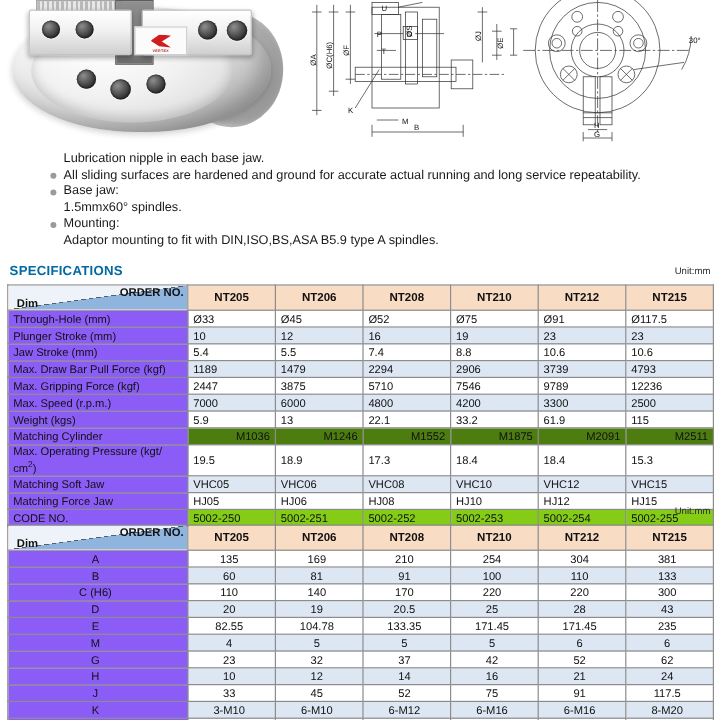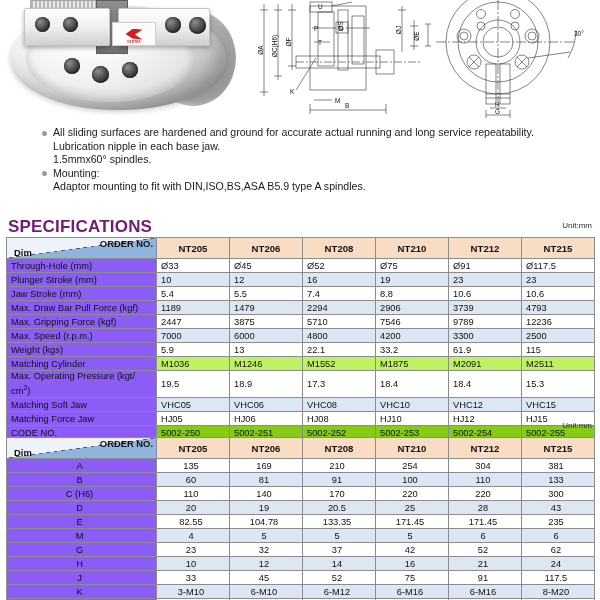--- a/index.html
+++ b/index.html
@@ -77,21 +77,21 @@
     background:#9a9a9a;margin:4.5px 6px 0 0;
   }
   .feat-text{flex:1 1 auto;}
   .feat-sub{padding-left:53px;}
 
   
   .section{position:absolute;left:6px;width:588px;}
   .sec-specs{top:218px;}
   .sec-dims{top:418px;}
   .sec-title{
-    font-size:17px;font-weight:bold;letter-spacing:.2px;color:#701a75;
+    font-size:11px;font-weight:bold;letter-spacing:.2px;color:#0369a1;
     line-height:17px;margin:0 0 1px 2px;
   }
   .unit{
     position:absolute;right:2px;top:3px;font-size:8px;color:#2b2b2b;
   }
   .sec-head{position:relative;height:19px;}
 
   table.spec{
     border-collapse:collapse;width:588px;table-layout:fixed;
     border:1px solid #7a7a7a;
@@ -124,21 +124,21 @@
   
   td.rowlabel{
     background:#8b5cf6;font-weight:bold;font-size:9.4px;color:#111;text-align:left;
     padding-left:5px;
   }
   td.rowlabel.center{text-align:center;padding-left:0;}
   
   td.val{text-align:left;padding-left:9px;}
   td.val.c{text-align:center;padding-left:0;}
   tr.alt td.val{background:#dde7f4;}
-  tr.pink td.val{background:#bef264;}
+  tr.pink td.val{background:#4d7c0f;text-align:right;}
   tr.peach td.val{background:#84cc16;}
   tr.tall td{height:24px;}
   td.rowlabel .lbl-2{display:block;line-height:11px;}
   sup{font-size:7px;}
 </style>
 </head>
 <body>
 
 <div class="page">
 
@@ -279,26 +279,30 @@
         <g fill="#111" font-family="Liberation Sans, sans-serif" font-size="6.5">
           <text x="150" y="36">30°</text>
           <text x="71" y="107">H</text>
           <text x="71" y="114">G</text>
         </g>
       </svg>
     </div>
   </div>
 
   <div class="features">
+    <div class="feat-row feat-sub">
+      <span class="feat-text">Lubrication nipple in each base jaw.</span>
+    </div>
     <div class="feat-row">
       <span class="feat-bullet"></span>
       <span class="feat-text">All sliding surfaces are hardened and ground for accurate actual running and long service repeatability.</span>
     </div>
-    <div class="feat-row feat-sub">
-      <span class="feat-text">Lubrication nipple in each base jaw.</span>
+    <div class="feat-row">
+      <span class="feat-bullet"></span>
+      <span class="feat-text">Base jaw:</span>
     </div>
     <div class="feat-row feat-sub">
       <span class="feat-text">1.5mmx60° spindles.</span>
     </div>
     <div class="feat-row">
       <span class="feat-bullet"></span>
       <span class="feat-text">Mounting:</span>
     </div>
     <div class="feat-row feat-sub">
       <span class="feat-text">Adaptor mounting to fit with DIN,ISO,BS,ASA B5.9 type A spindles.</span>

